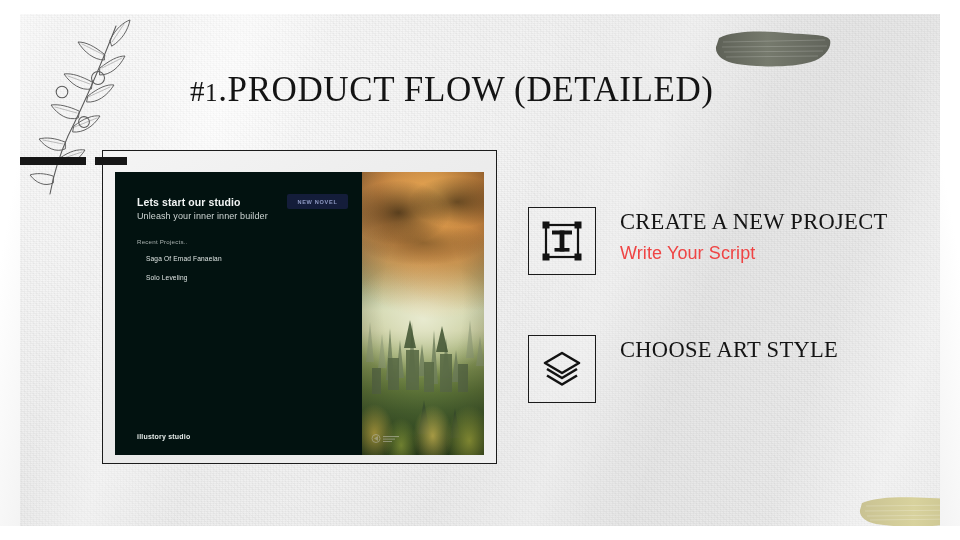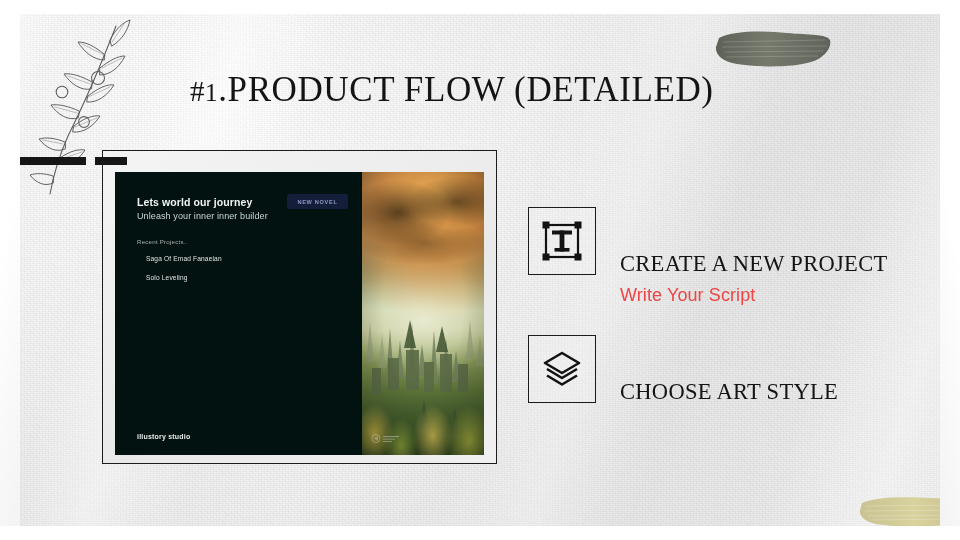--- a/index.html
+++ b/index.html
@@ -278,21 +278,20 @@
     box-sizing: border-box;
     display: flex;
     align-items: center;
     justify-content: center;
     flex: none;
     background: rgba(255,255,255,.12);
   }
   .feat-text {
     margin-left: 24px;
     padding-top: 3px;
-    margin-top: 42px;
   }
   .feat-title {
     font-family: "Liberation Serif", serif;
     font-size: 22.5px;
     color: #141414;
     letter-spacing: .3px;
     line-height: 1.05;
     white-space: nowrap;
   }
   .feat-sub {
@@ -393,21 +392,21 @@
   <div class="shot-frame"></div>
 
   <div class="tabbar">
     <div class="tab-a"></div>
     <div class="tab-b"></div>
   </div>
 
   <div class="app">
 
     <div class="app-left">
-      <div class="app-h1">Lets world our journey</div>
+      <div class="app-h1">Lets start our studio</div>
       <div class="app-h2">Unleash your inner inner builder</div>
 
       <div class="new-novel">NEW NOVEL</div>
 
       <div class="recent-label">Recent Projects..</div>
 
       <div class="proj proj-0">Saga Of Emad Fanaeian</div>
       <div class="proj proj-1">Solo Leveling</div>
 
       <div class="studio">illustory studio</div>

